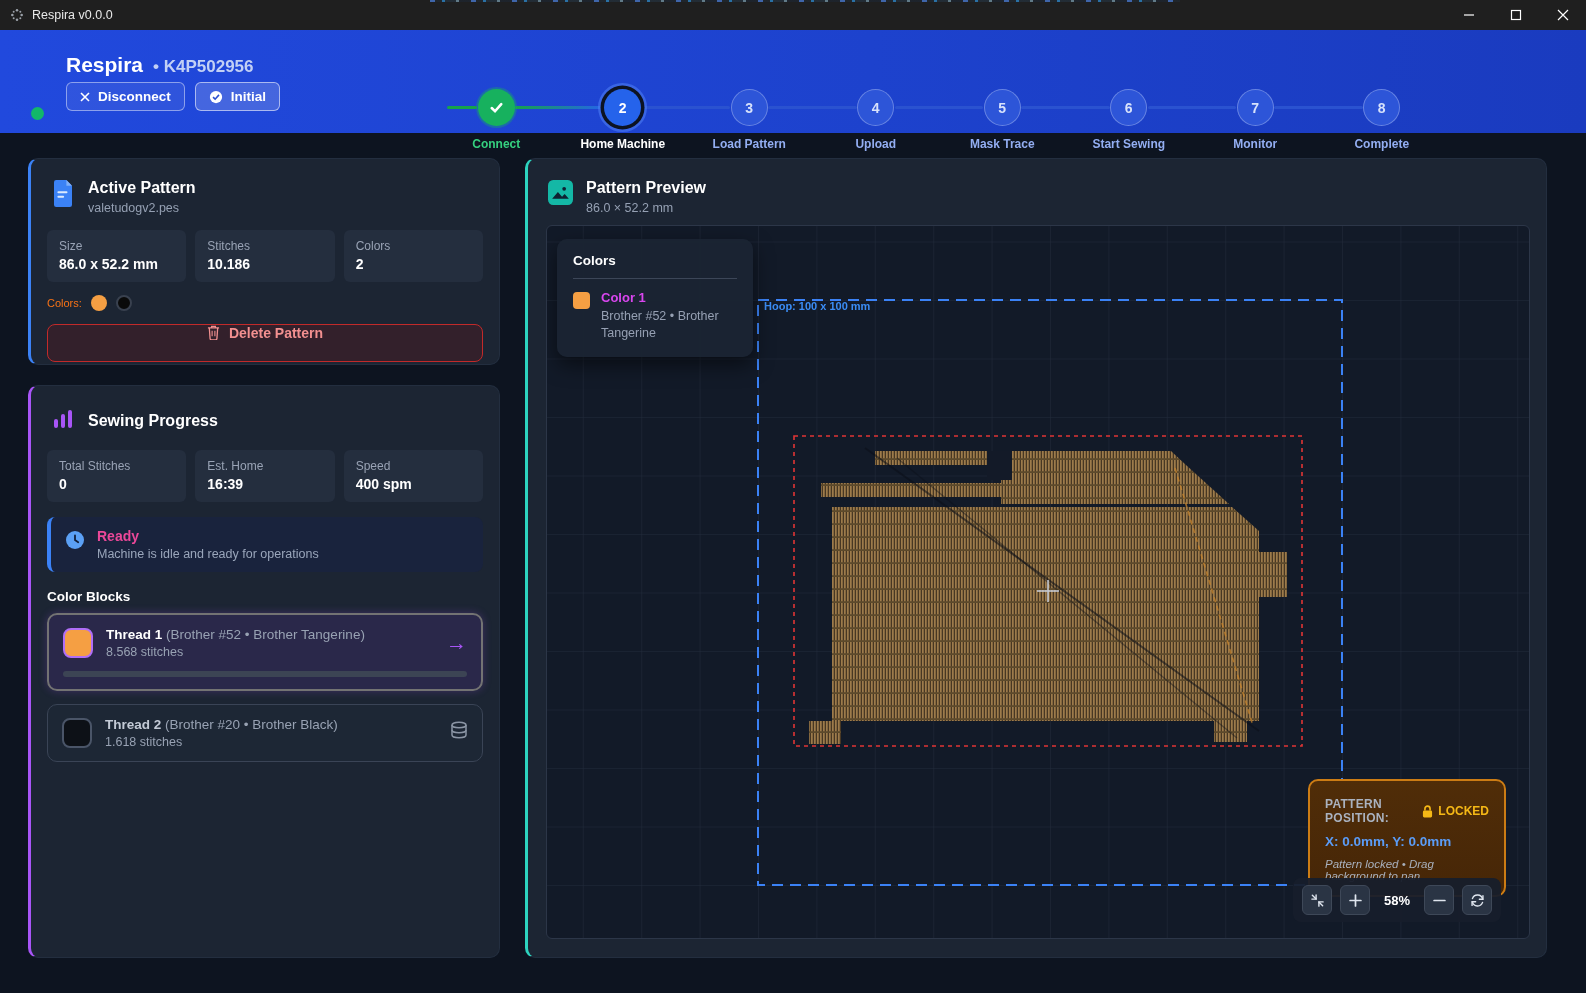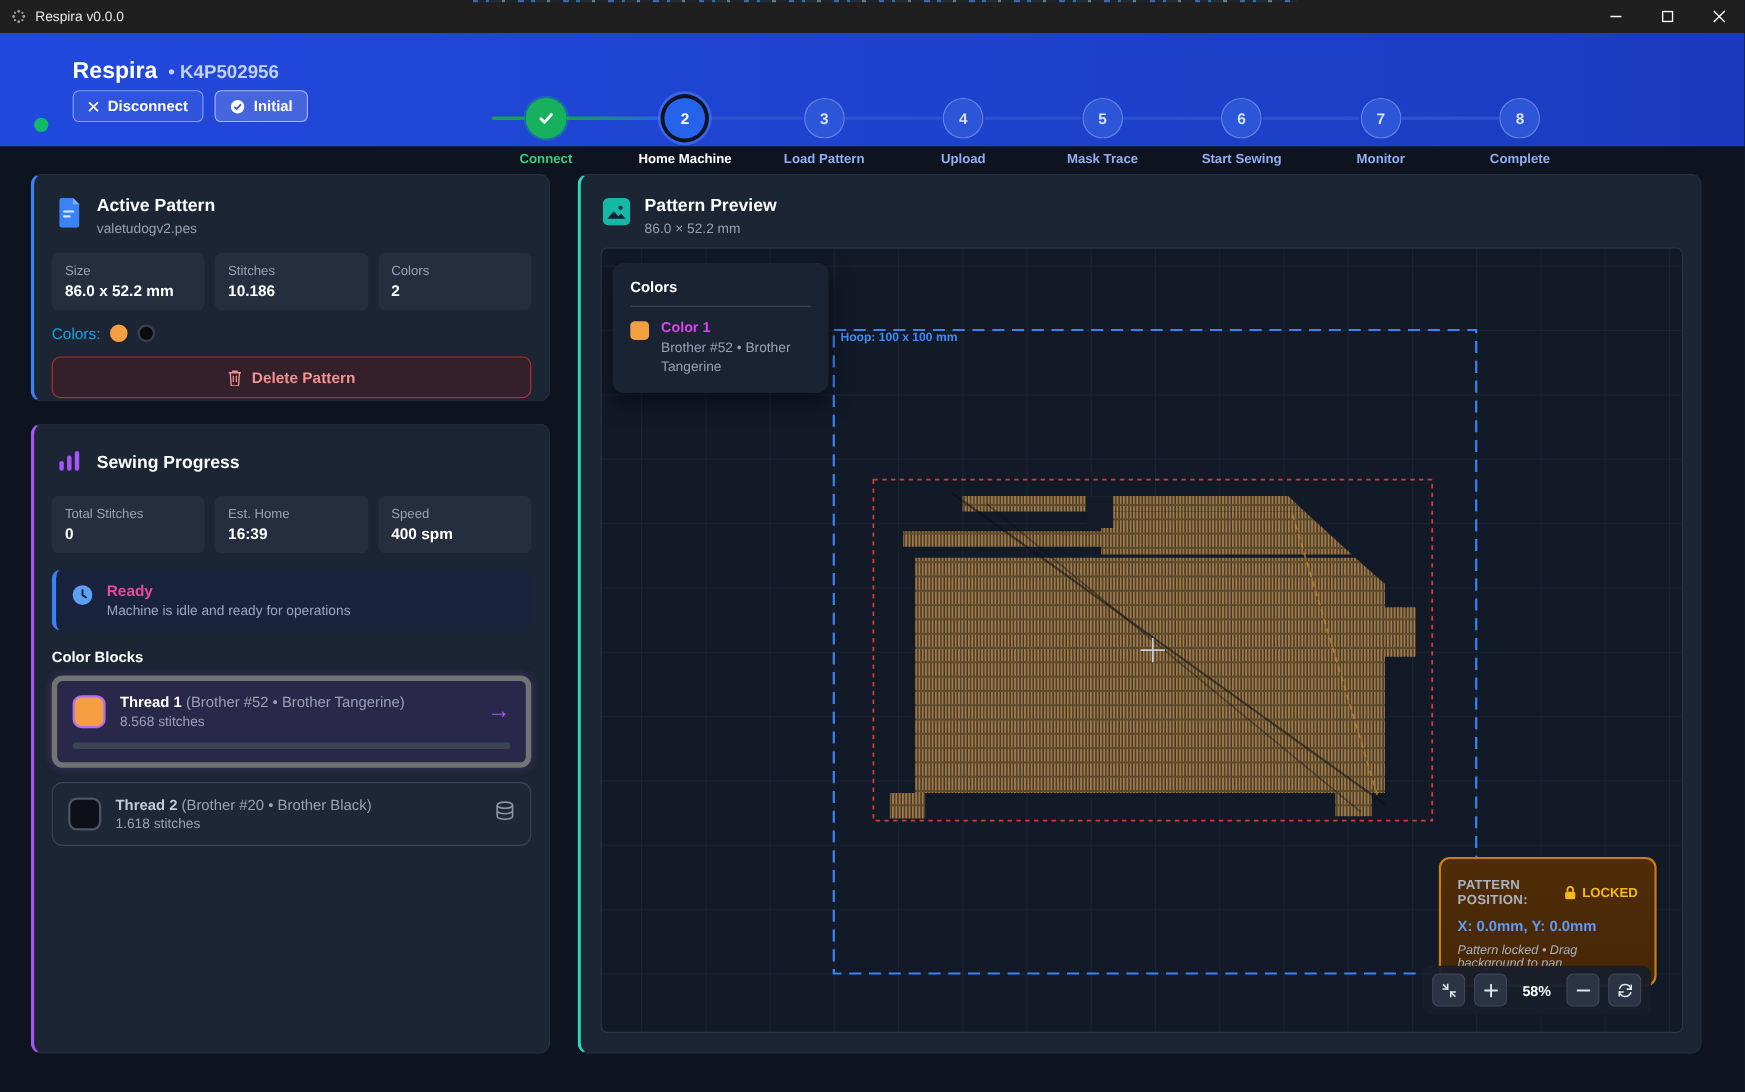--- a/index.html
+++ b/index.html
@@ -47,32 +47,32 @@
   .card-title { color:#fff; font-size:16px; font-weight:700; }
   .card-sub { color:#95a0b3; font-size:12.5px; margin-top:4px; }
   .head-icon { flex:none; margin-top:1px; }
 
   .stat-row { display:flex; gap:9px; padding:15px 16px 0 16px; }
   .stat-box { flex:1; background:#242e3e; border-radius:6px; padding:9px 12px 10px; }
   .stat-label { font-size:12px; color:#99a3b5; }
   .stat-value { font-size:14px; font-weight:700; color:#fff; margin-top:3px; }
 
   #card-active { left:28px; top:158px; width:472px; height:207px; border-left:3px solid #3b82f6; }
-  .colors-row { padding:13px 16px 0 16px; display:flex; align-items:center; gap:9px; color:#0ea5e9; font-size:14px; }
+  .colors-row { padding:13px 16px 0 16px; display:flex; align-items:center; gap:9px; color:#f97316; font-size:11px; }
   .dot { width:16px; height:16px; border-radius:50%; }
   .dot.black { border:2px solid #39414f; }
-  .delete-btn { margin:13px 16px 0 16px; width:calc(100% - 32px); height:38px; background:rgba(136,19,19,0.22); border:1.5px solid #c22a2a; color:#f29090; border-radius:8px; font-weight:700; font-size:14px; display:flex; align-items:center; justify-content:center; gap:9px; cursor:pointer; }
+  .delete-btn { margin:13px 16px 0 16px; width:calc(100% - 32px); height:38px; background:rgba(136,19,19,0.22); border:1.5px solid #c22a2a; color:#f29090; border-radius:8px; font-weight:700; font-size:14px; display:flex; justify-content:center; gap:9px; cursor:pointer; }
 
   #card-sewing { left:28px; top:385px; width:472px; height:573px; border-left:3px solid #a855f7; }
   .status-box { margin:15px 16px 0 16px; background:#19233d; border-left:4px solid #3b82f6; border-radius:8px; padding:11px 14px; display:flex; gap:12px; align-items:flex-start; }
   .status-title { color:#ec4899; font-size:14px; font-weight:700; }
   .status-desc { color:#9aa6bb; font-size:12.5px; margin-top:3px; }
   .blocks-title { padding:17px 16px 9px 16px; color:#fff; font-size:13.5px; font-weight:700; }
   .thread { margin:0 16px 13px 16px; border-radius:10px; padding:12px 14px; }
-  .thread.t-active { border:5px solid #737373; background:rgba(125,62,222,0.14); box-shadow:0 0 9px rgba(168,85,247,0.25); }
+  .thread.t-active { border:2px solid #737373; background:rgba(125,62,222,0.14); box-shadow:0 0 9px rgba(168,85,247,0.25); }
   .thread.t-inactive { border:1px solid #3a4456; background:rgba(31,41,55,0.55); }
   .thread-row { display:flex; align-items:center; gap:13px; }
   .swatch { width:30px; height:30px; border-radius:8px; flex:none; }
   .swatch.sw1 { border:2px solid #b06ef7; }
   .swatch.sw2 { border:2px solid #4a5568; }
   .thread-name { font-size:13.5px; color:#98a2b3; }
   .thread-name b { color:#fff; }
   .thread.t-inactive .thread-name b { color:#c3cad6; }
   .thread-stitches { font-size:12.5px; color:#98a2b3; margin-top:3px; }
   .thread-arrow { margin-left:auto; color:#a855f7; font-size:21px; font-weight:700; }

